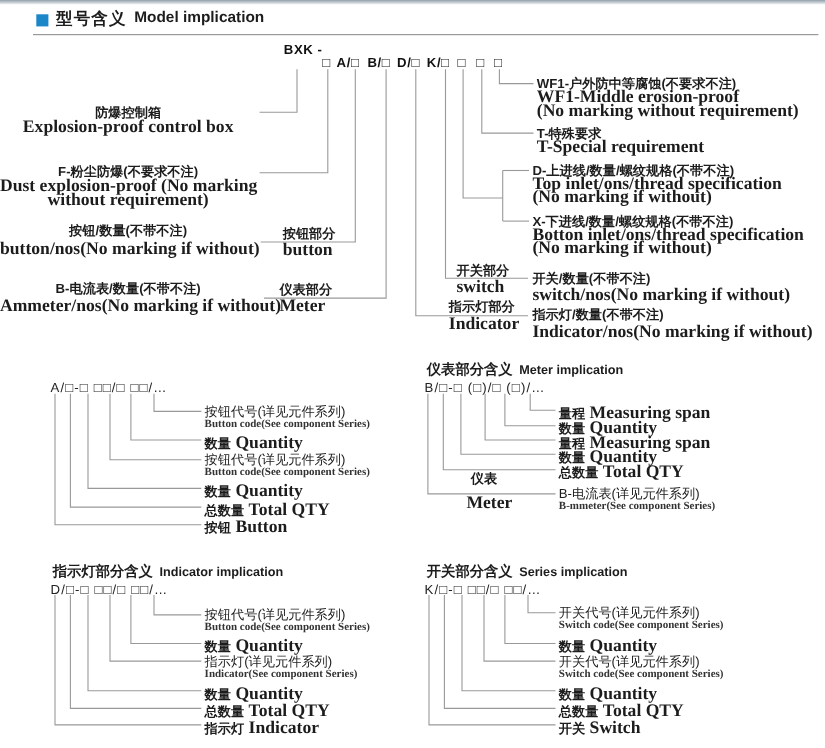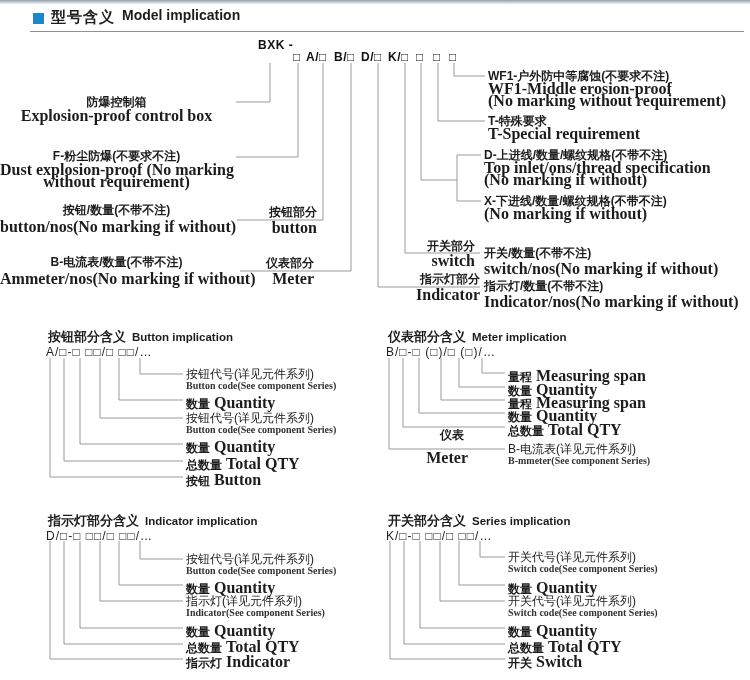--- a/index.html
+++ b/index.html
@@ -14,21 +14,21 @@
   .hdr-rule{position:absolute;left:30px;top:31px;width:714px;height:0;border-top:1px solid #8f8f8f;}
   svg.lines{position:absolute;left:0;top:0;}
   .ln{fill:none;stroke:#999;stroke-width:1;}
   .code{font-size:12px;font-weight:bold;color:#111;letter-spacing:.5px;}
   .scode{font-size:12px;font-weight:normal;color:#222;letter-spacing:1px;}
   .cn{font-size:12px;font-weight:bold;line-height:13px;}
   .cn-n{font-size:12px;font-weight:normal;line-height:13px;}
   .en{font-family:"Liberation Serif",serif;font-size:16px;font-weight:bold;line-height:12px;}
   .en-s{font-family:"Liberation Serif",serif;font-size:10px;font-weight:bold;line-height:10.5px;color:#333;}
   .lab-r{left:0;width:233px;text-align:center;}
-  .ctr{text-align:right;}
+  .ctr{text-align:left;}
   .pair .en{margin-left:4px;}
   .stitle-cn{font-size:13px;font-weight:bold;}
   .stitle-en{font-size:11.5px;font-weight:bold;margin-left:6px;}
 </style>
 </head>
 <body>
 
 <div id="page">
   <div class="top-strip"></div>
 
@@ -119,34 +119,32 @@
     <div class="cn">T-特殊要求</div>
     <div class="en">T-Special requirement</div>
   </div>
   <div class="abs" style="left:484px;top:149px">
     <div class="cn">D-上进线/数量/螺纹规格(不带不注)</div>
     <div class="en">Top inlet/ons/thread specification</div>
     <div class="en">(No marking if without)</div>
   </div>
   <div class="abs" style="left:484px;top:195px">
     <div class="cn">X-下进线/数量/螺纹规格(不带不注)</div>
+    <div class="en">Botton inlet/ons/thread specification</div>
     <div class="en">(No marking if without)</div>
   </div>
   <div class="abs" style="left:484px;top:247px">
     <div class="cn">开关/数量(不带不注)</div>
     <div class="en" style="margin-top:3px">switch/nos(No marking if without)</div>
   </div>
   <div class="abs" style="left:484px;top:280px">
     <div class="cn">指示灯/数量(不带不注)</div>
     <div class="en" style="margin-top:3px">Indicator/nos(No marking if without)</div>
   </div>
 
-  <div class="abs" style="left:48px;top:327px">
-    <span class="stitle-cn">按钮部分含义</span><span class="stitle-en">Button implication</span>
-  </div>
   <div class="abs scode" style="left:46px;top:345px">A/□-□ □□/□ □□/…</div>
   <div class="abs" style="left:186px;top:368px">
     <div class="cn-n">按钮代号(详见元件系列)</div>
     <div class="en-s">Button code(See component Series)</div>
   </div>
   <div class="abs pair" style="left:186px;top:394px"><span class="cn">数量</span><span class="en">Quantity</span></div>
   <div class="abs" style="left:186px;top:412px">
     <div class="cn-n">按钮代号(详见元件系列)</div>
     <div class="en-s">Button code(See component Series)</div>
   </div>

